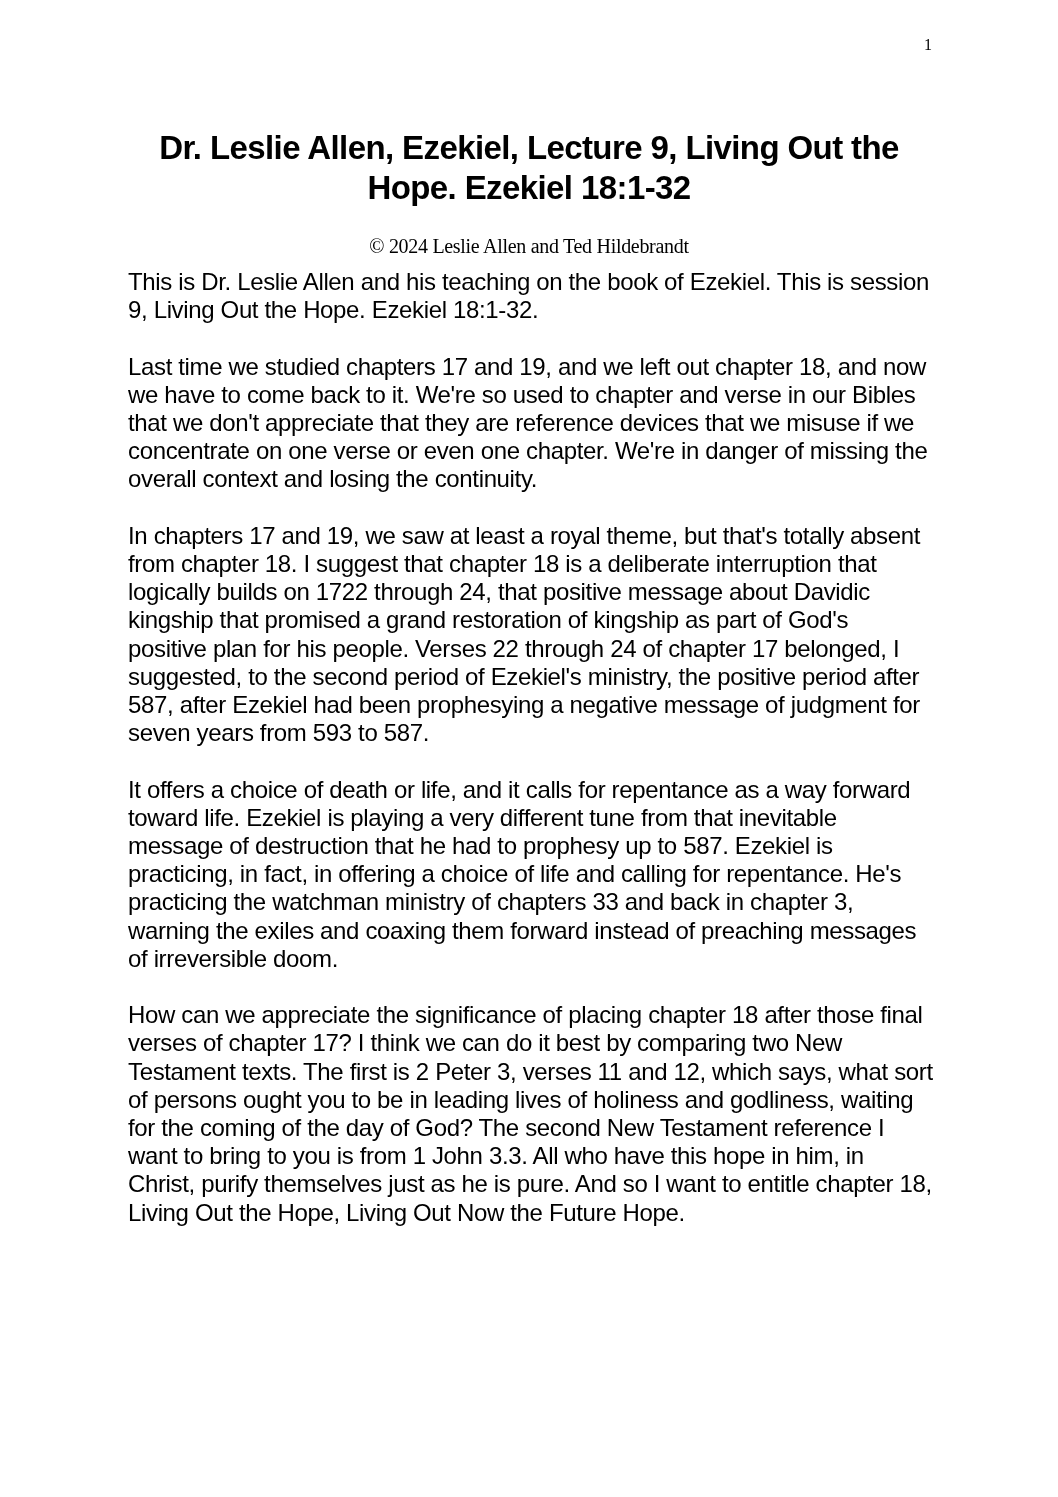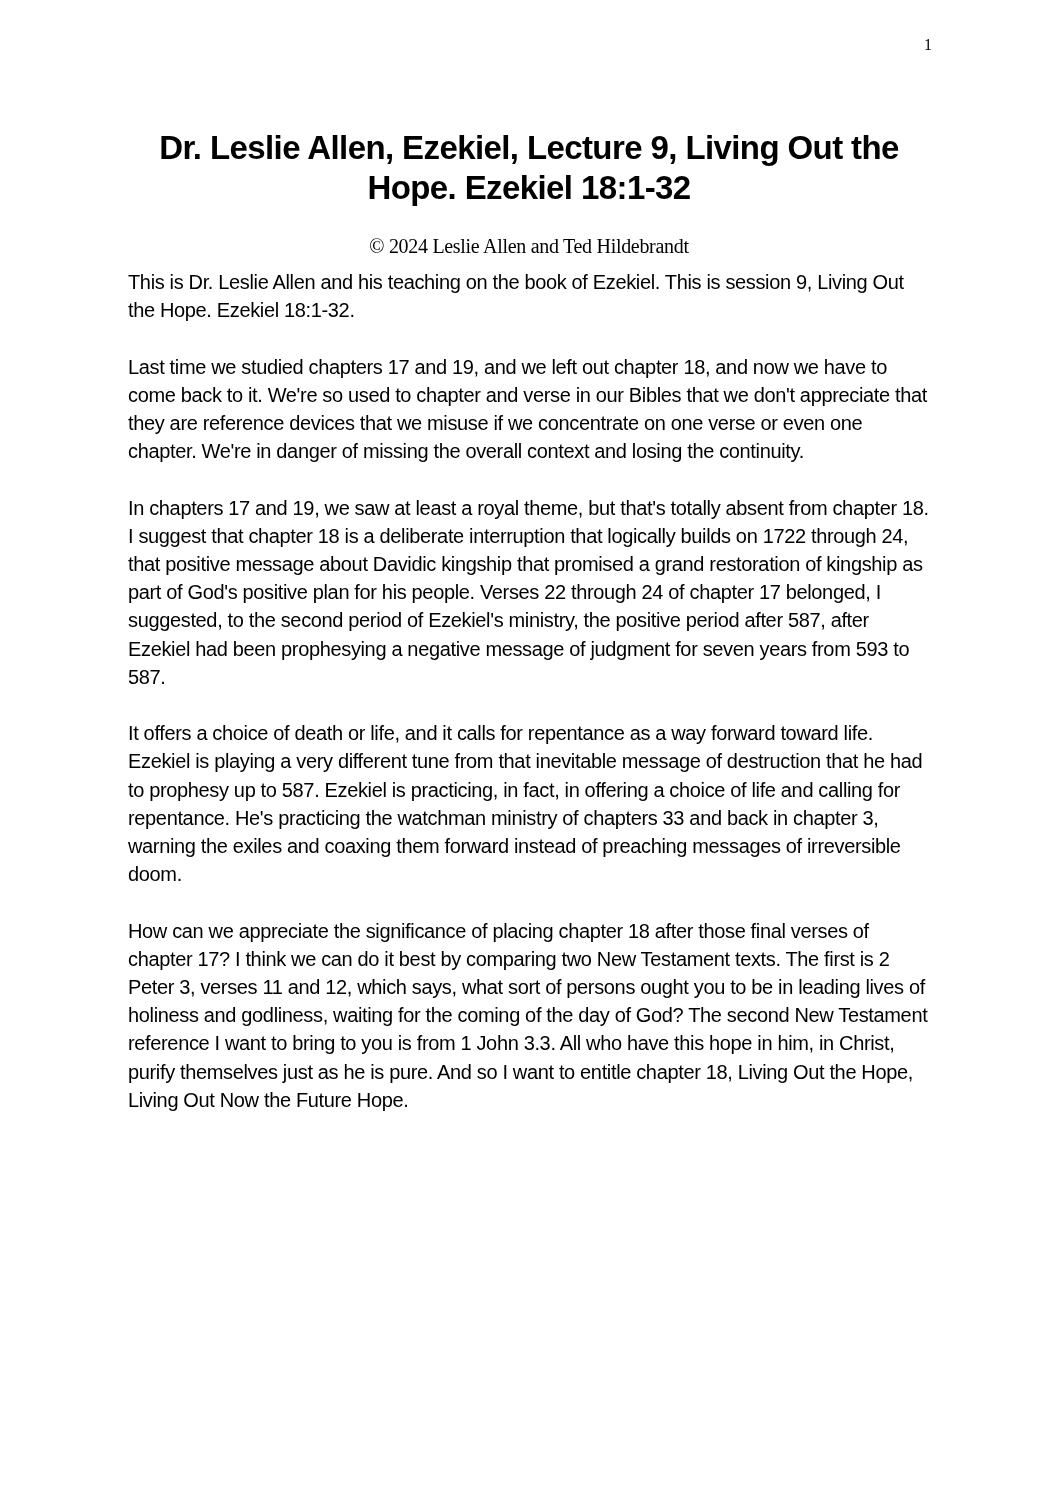--- a/index.html
+++ b/index.html
@@ -17,21 +17,21 @@
   }
   .copyright {
     position: absolute; top: 213px; left: 128px; width: 802px;
     text-align: center;
     font-family: "Liberation Serif", serif; font-size: 20px; line-height: 26px;
     letter-spacing: -0.3px;
     margin-top: 20px;
   }
   .body-text {
     position: absolute; top: 268px; left: 128px; width: 805px;
-    font-family: "Liberation Sans", sans-serif; font-size: 20px;
+    font-family: "Liberation Sans", sans-serif; font-size: 24px;
     line-height: 28.2px; letter-spacing: -0.35px;
   }
   .body-text p { margin: 0 0 28.2px 0; }
 </style>
 </head>
 <body>
 
 <div class="page-number">1</div>
 
 <h1 class="title">Dr. Leslie Allen, Ezekiel, Lecture 9, Living Out the Hope. Ezekiel 18:1-32</h1>

